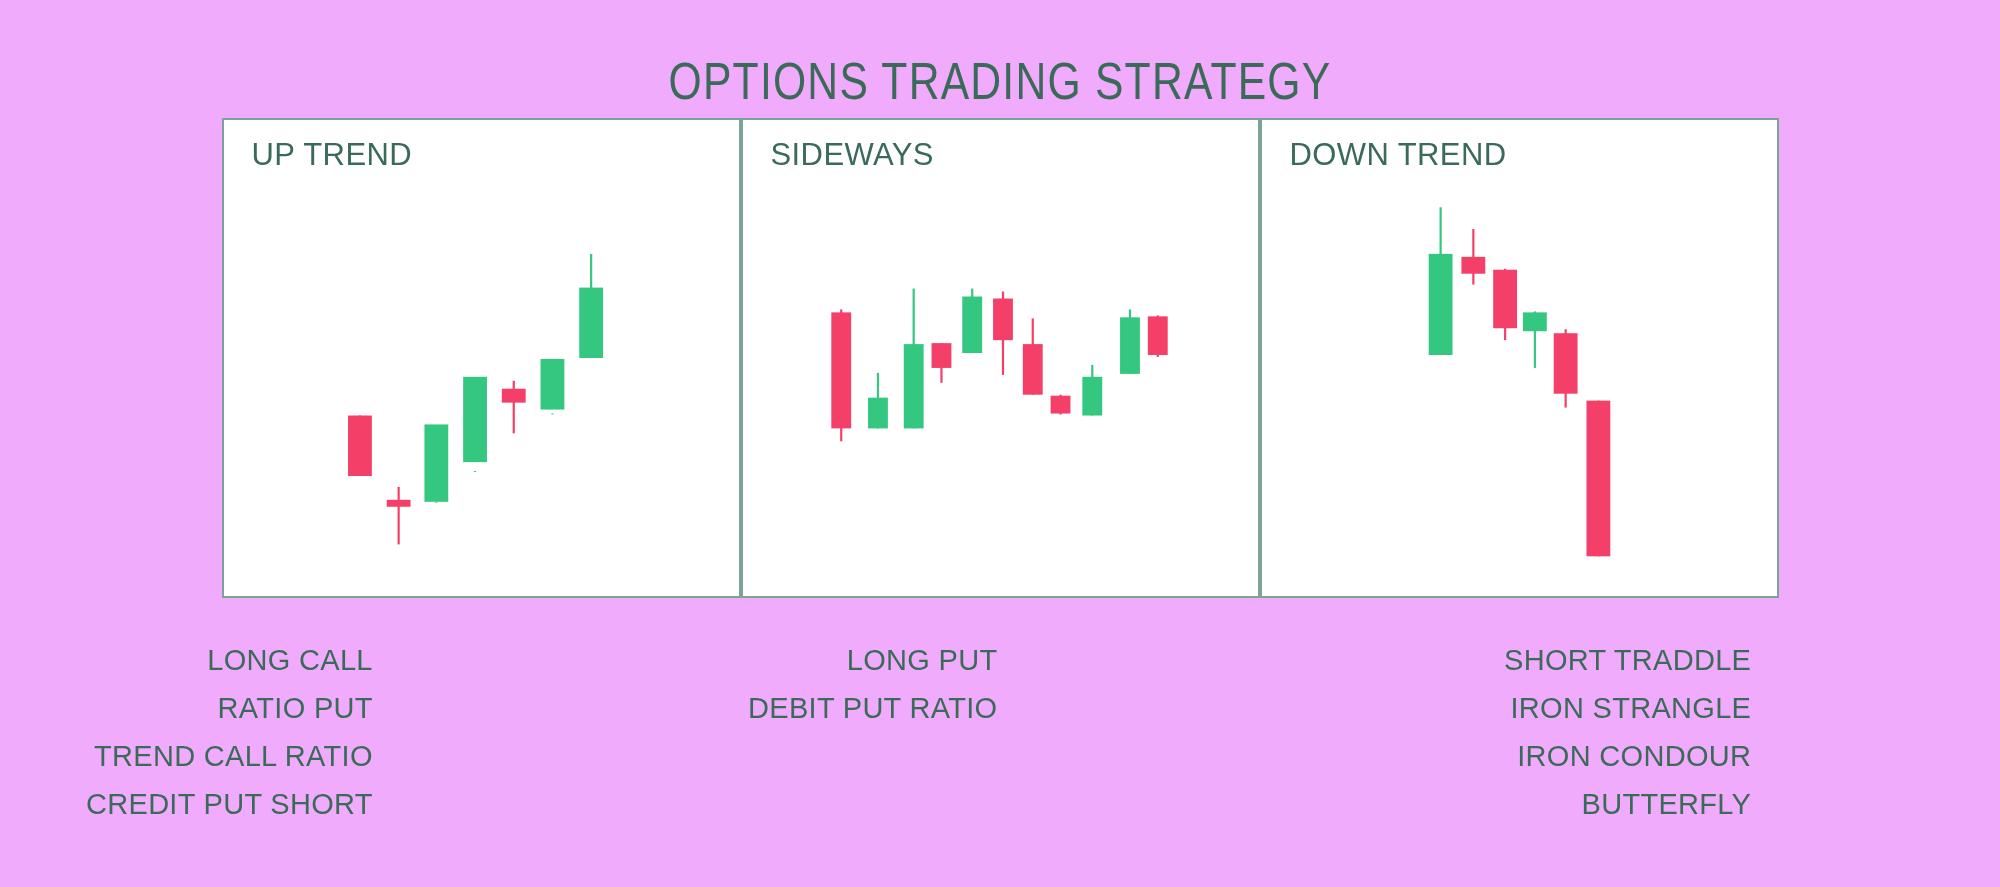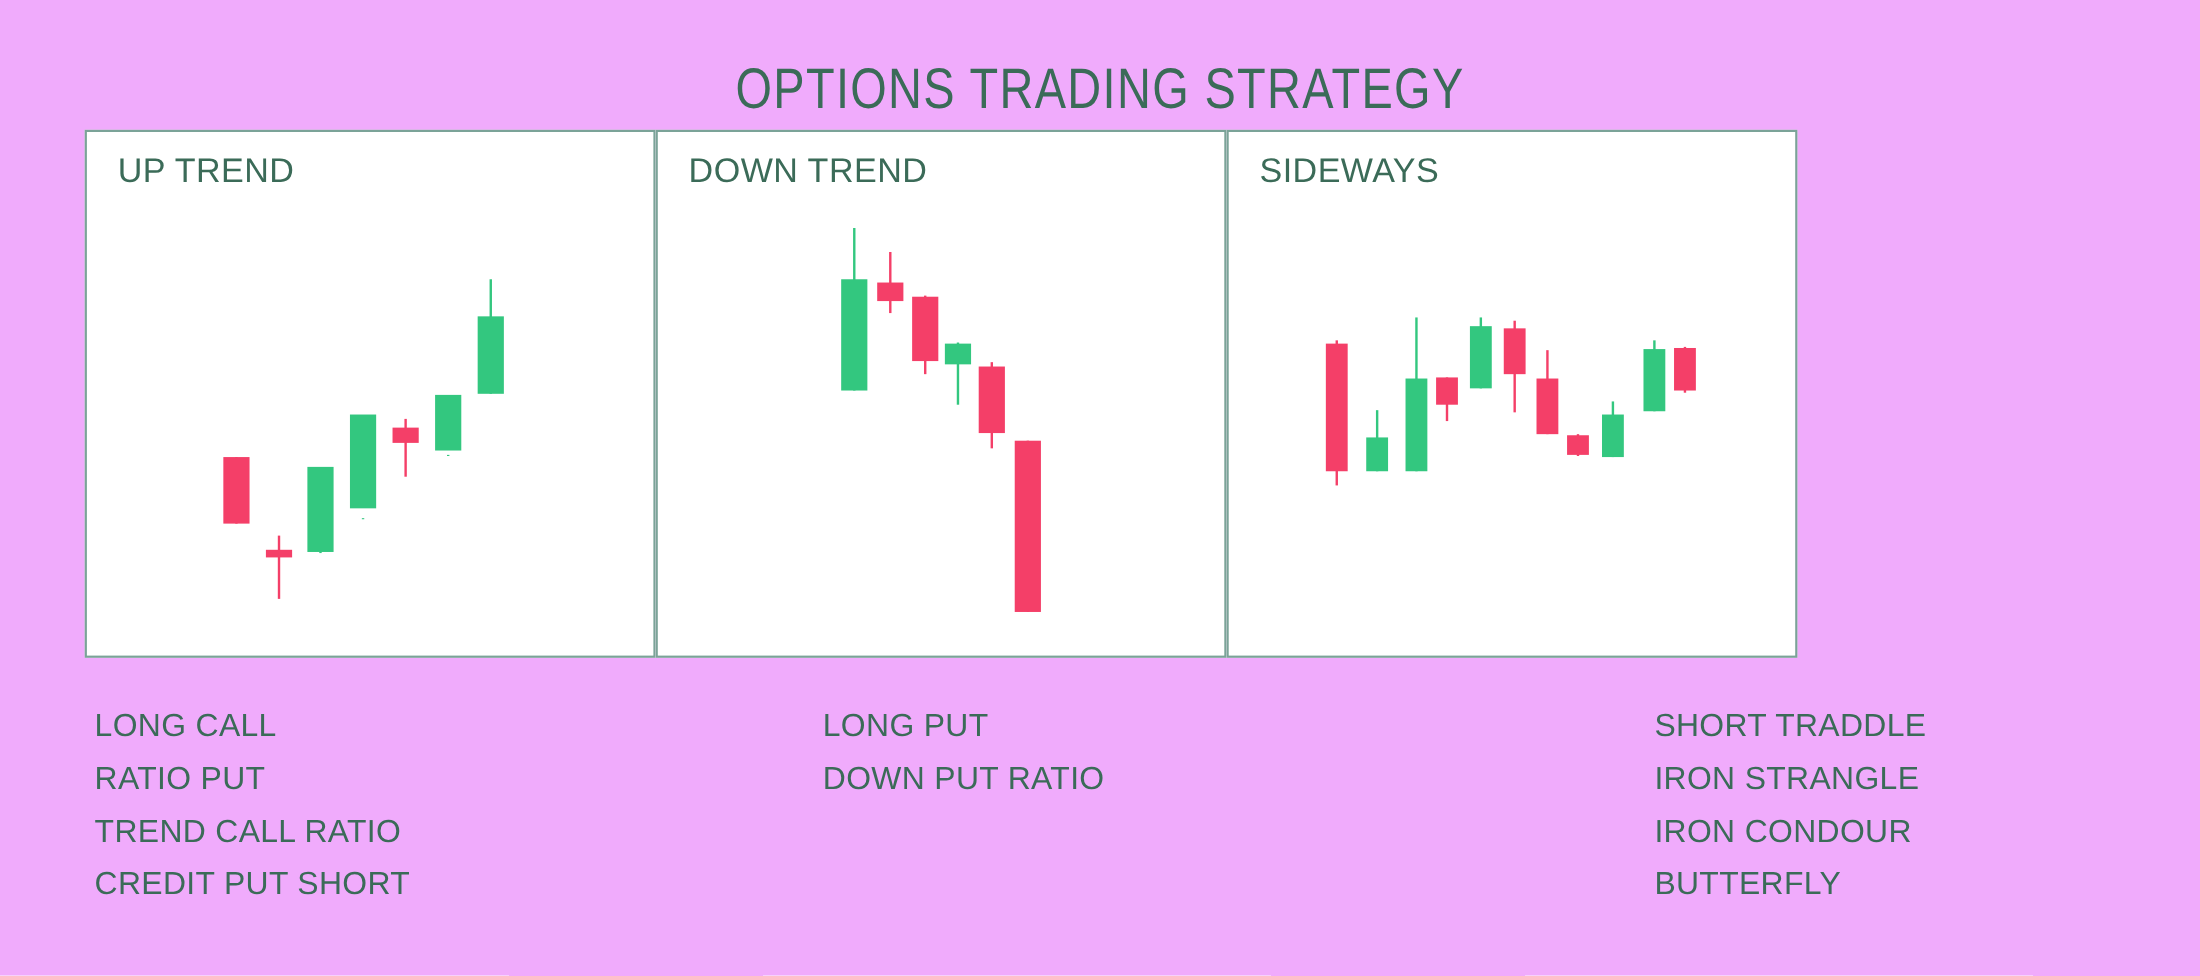--- a/index.html
+++ b/index.html
@@ -41,21 +41,21 @@
   }
 
   
   .panels {
     position: absolute;
     top: 118px;
     left: 77px;
     width: 1846px;
     height: 480px;
     display: flex;
-    justify-content: flex-start;
+    justify-content: center;
   }
 
   .panel {
     position: relative;
     width: 519px;
     height: 480px;
     border: 2px solid #7ba398;
     box-sizing: border-box;
     background: #ffffff;
   }
@@ -86,20 +86,21 @@
     height: 100%;
   }
 
   
   .lists {
     position: absolute;
     top: 636px;
     left: 0;
     width: 2000px;
     height: 240px;
+    text-align: right;
   }
 
   .list-col {
     position: absolute;
     top: 0;
   }
   .list-col.c0 { left: 86px; }
   .list-col.c1 { left: 748px; }
   .list-col.c2 { left: 1504px; }
 
@@ -131,40 +132,20 @@
             <rect x="212.90" y="385" width="2.2" height="1" fill="#33c77f"></rect>
             <rect x="202.00" y="307" width="24" height="78" fill="#33c77f"></rect>
             <rect x="251.90" y="354" width="2.2" height="1" fill="#33c77f"></rect>
             <rect x="241.00" y="259" width="24" height="86" fill="#33c77f"></rect>
             <rect x="290.90" y="263" width="2.2" height="53" fill="#f43f68"></rect>
             <rect x="280.00" y="271" width="24" height="14" fill="#f43f68"></rect>
             <rect x="329.90" y="296" width="2.2" height="1" fill="#33c77f"></rect>
             <rect x="319.00" y="241" width="24" height="51" fill="#33c77f"></rect>
             <rect x="368.90" y="135" width="2.2" height="105" fill="#33c77f"></rect>
             <rect x="358.00" y="169" width="24" height="71" fill="#33c77f"></rect>
-          </svg>
-      </div>
-    </div>
-
-    <div class="panel">
-      <div class="panel-title">DOWN TREND</div>
-      <div class="chart">
-        <svg viewBox="0 0 519 480" preserveAspectRatio="none">
-            <rect x="178.90" y="88" width="2.2" height="149" fill="#33c77f"></rect>
-            <rect x="168.00" y="135" width="24" height="102" fill="#33c77f"></rect>
-            <rect x="211.90" y="110" width="2.2" height="56" fill="#f43f68"></rect>
-            <rect x="201.00" y="138" width="24" height="17" fill="#f43f68"></rect>
-            <rect x="243.90" y="150" width="2.2" height="72" fill="#f43f68"></rect>
-            <rect x="233.00" y="151" width="24" height="59" fill="#f43f68"></rect>
-            <rect x="273.90" y="193" width="2.2" height="57" fill="#33c77f"></rect>
-            <rect x="263.00" y="194" width="24" height="19" fill="#33c77f"></rect>
-            <rect x="304.90" y="211" width="2.2" height="79" fill="#f43f68"></rect>
-            <rect x="294.00" y="215" width="24" height="61" fill="#f43f68"></rect>
-            <rect x="337.90" y="283" width="2.2" height="157" fill="#f43f68"></rect>
-            <rect x="327.00" y="283" width="24" height="157" fill="#f43f68"></rect>
           </svg>
       </div>
     </div>
 
     <div class="panel">
       <div class="panel-title">SIDEWAYS</div>
       <div class="chart">
         <svg viewBox="0 0 519 480" preserveAspectRatio="none">
             <rect x="97.90" y="191" width="2.2" height="133" fill="#f43f68"></rect>
             <rect x="89.00" y="194" width="20" height="117" fill="#f43f68"></rect>
@@ -185,34 +166,54 @@
             <rect x="350.90" y="247" width="2.2" height="51" fill="#33c77f"></rect>
             <rect x="342.00" y="259" width="20" height="39" fill="#33c77f"></rect>
             <rect x="388.90" y="191" width="2.2" height="65" fill="#33c77f"></rect>
             <rect x="380.00" y="199" width="20" height="57" fill="#33c77f"></rect>
             <rect x="416.90" y="197" width="2.2" height="42" fill="#f43f68"></rect>
             <rect x="408.00" y="198" width="20" height="39" fill="#f43f68"></rect>
           </svg>
       </div>
     </div>
 
+    <div class="panel">
+      <div class="panel-title">DOWN TREND</div>
+      <div class="chart">
+        <svg viewBox="0 0 519 480" preserveAspectRatio="none">
+            <rect x="178.90" y="88" width="2.2" height="149" fill="#33c77f"></rect>
+            <rect x="168.00" y="135" width="24" height="102" fill="#33c77f"></rect>
+            <rect x="211.90" y="110" width="2.2" height="56" fill="#f43f68"></rect>
+            <rect x="201.00" y="138" width="24" height="17" fill="#f43f68"></rect>
+            <rect x="243.90" y="150" width="2.2" height="72" fill="#f43f68"></rect>
+            <rect x="233.00" y="151" width="24" height="59" fill="#f43f68"></rect>
+            <rect x="273.90" y="193" width="2.2" height="57" fill="#33c77f"></rect>
+            <rect x="263.00" y="194" width="24" height="19" fill="#33c77f"></rect>
+            <rect x="304.90" y="211" width="2.2" height="79" fill="#f43f68"></rect>
+            <rect x="294.00" y="215" width="24" height="61" fill="#f43f68"></rect>
+            <rect x="337.90" y="283" width="2.2" height="157" fill="#f43f68"></rect>
+            <rect x="327.00" y="283" width="24" height="157" fill="#f43f68"></rect>
+          </svg>
+      </div>
+    </div>
+
   </div>
 
   <div class="lists">
 
     <div class="list-col c0">
       <div class="list-item">LONG CALL</div>
       <div class="list-item">RATIO PUT</div>
       <div class="list-item">TREND CALL RATIO</div>
       <div class="list-item">CREDIT PUT SHORT</div>
     </div>
 
     <div class="list-col c1">
       <div class="list-item">LONG PUT</div>
-      <div class="list-item">DOWN PUT RATIO</div>
+      <div class="list-item">DEBIT PUT RATIO</div>
     </div>
 
     <div class="list-col c2">
       <div class="list-item">SHORT TRADDLE</div>
       <div class="list-item">IRON STRANGLE</div>
       <div class="list-item">IRON CONDOUR</div>
       <div class="list-item">BUTTERFLY</div>
     </div>
 
   </div>

